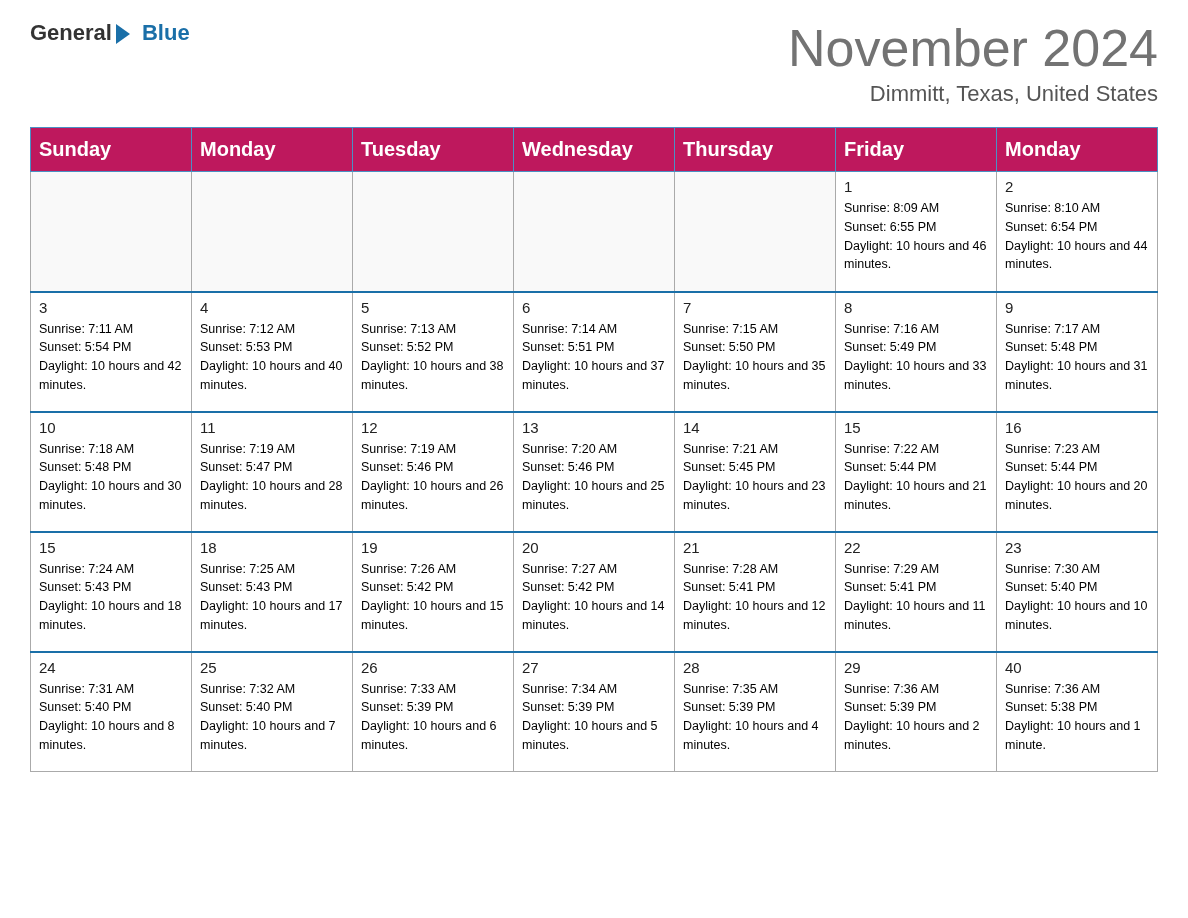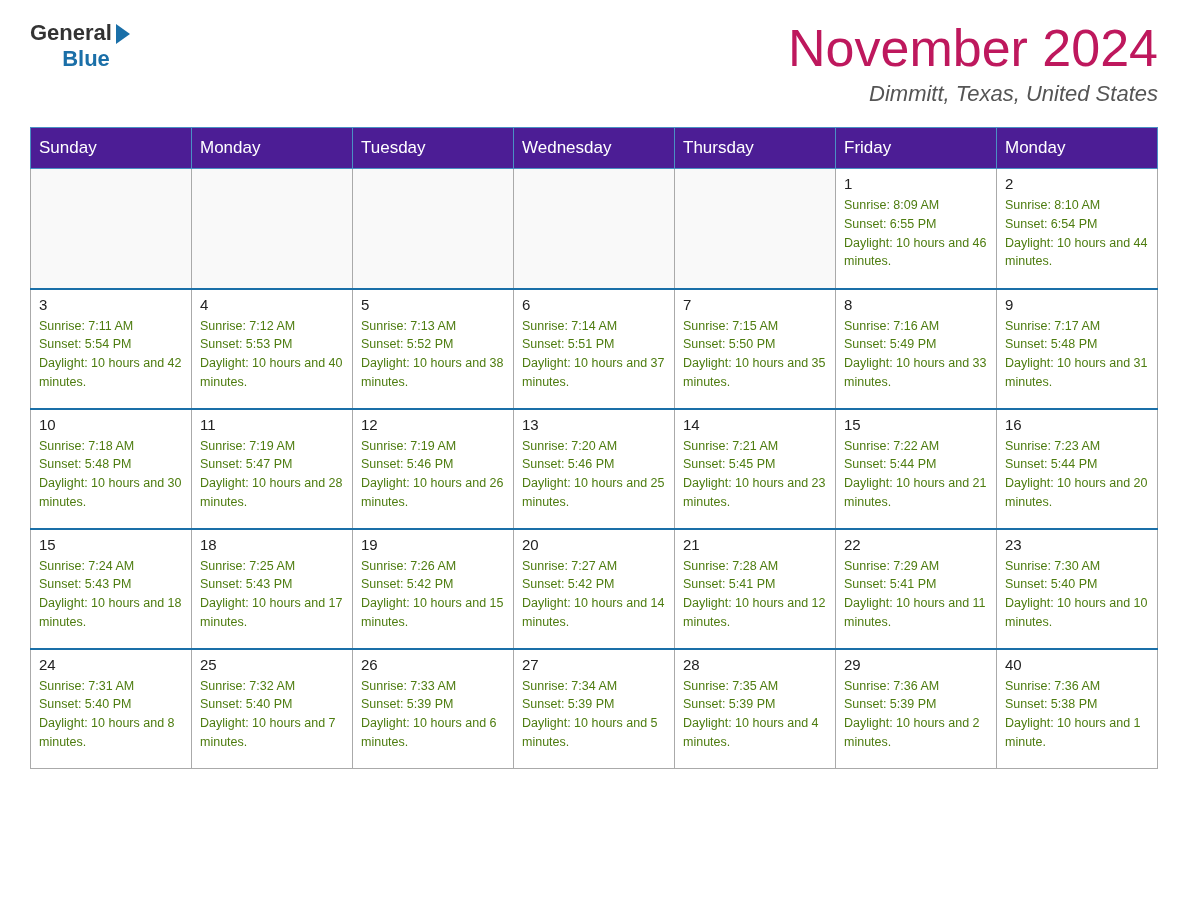--- a/index.html
+++ b/index.html
@@ -12,21 +12,21 @@
       padding: 20px 30px;
     }
     .header {
       display: flex;
       justify-content: space-between;
       align-items: flex-start;
       margin-bottom: 20px;
     }
     .logo {
       display: flex;
-      flex-direction: column;
+      flex-direction: row;
       align-items: center;
     }
     .logo-top {
       display: flex;
       align-items: center;
       font-size: 22px;
       font-weight: bold;
       color: #333;
     }
     .logo-blue-triangle {
@@ -43,39 +43,38 @@
       font-weight: bold;
       color: #1a6fa8;
       margin-left: 12px;
     }
     .title-section {
       text-align: right;
     }
     .month-title {
       font-size: 52px;
       font-weight: normal;
-      color: #be185d;
+      color: #737373;
       line-height: 1.1;
     }
     .location {
       font-size: 22px;
       color: #555;
       margin-top: 4px;
-      font-style: italic;
     }
     .calendar-table {
       width: 100%;
       border-collapse: collapse;
       table-layout: fixed;
     }
     .calendar-table thead tr th {
-      background: #4c1d95;
+      background: #be185d;
       color: #fff;
-      font-size: 17px;
-      font-weight: normal;
+      font-size: 20px;
+      font-weight: bold;
       padding: 10px 8px;
       text-align: left;
       border: 1px solid #4a90c4;
     }
     .calendar-table tbody tr td {
       vertical-align: top;
       border: 1px solid #aaa;
       padding: 6px 8px;
       height: 120px;
       font-size: 13px;
@@ -88,21 +87,21 @@
     .day-number {
       font-size: 15px;
       font-weight: normal;
       display: block;
       margin-bottom: 4px;
       color: #222;
     }
     .day-info {
       font-size: 12.5px;
       line-height: 1.5;
-      color: #4d7c0f;
+      color: #000000;
     }
     .top-border-row td {
       border-top: 2px solid #1a6fa8 !important;
     }
   </style>
 </head>
 <body>
 
 <div class="header">
   <div class="logo">

